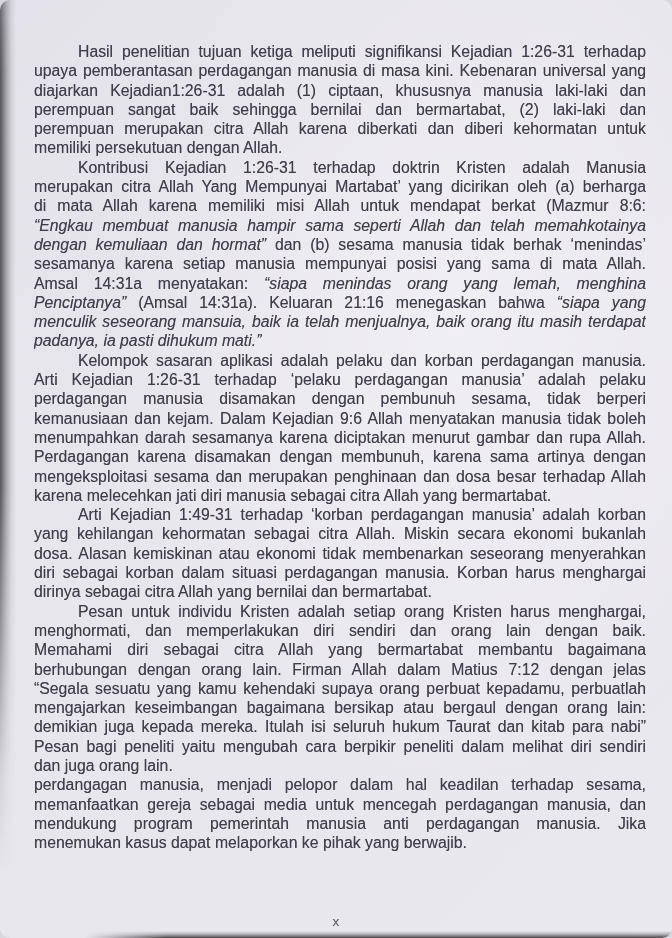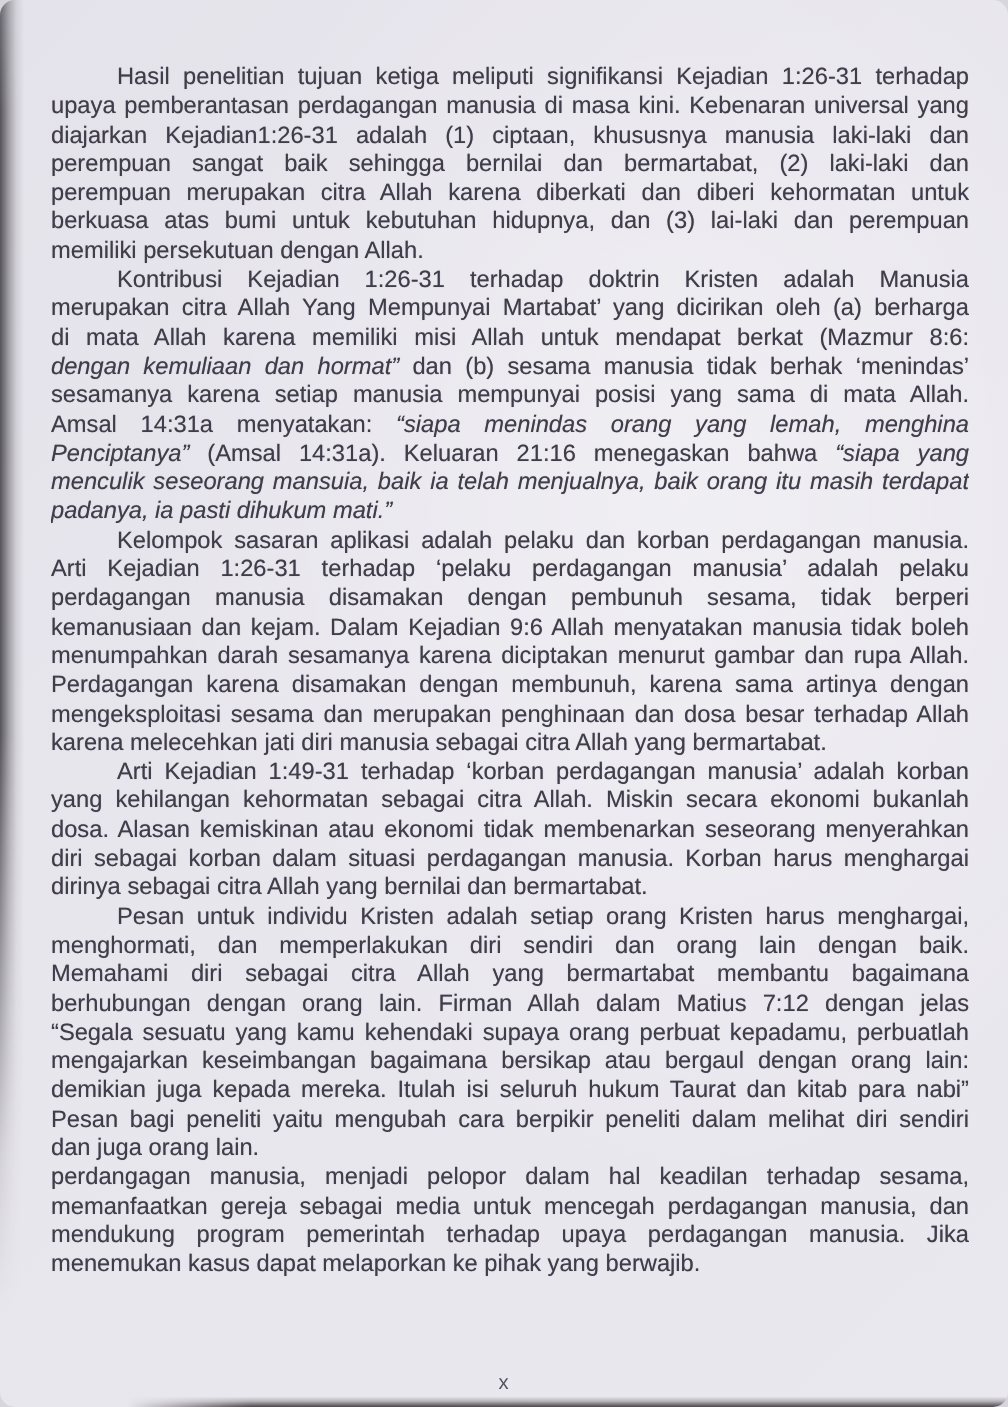--- a/index.html
+++ b/index.html
@@ -74,27 +74,27 @@
 <div class="page">
   <div class="edge edge-left"></div>
   <div class="edge edge-bottom"></div>
   <div class="body-text">
       <div>
         <div class="line indent"><span>Hasil penelitian tujuan ketiga meliputi signifikansi Kejadian 1:26-31 terhadap</span></div>
         <div class="line"><span>upaya pemberantasan perdagangan manusia di masa kini. Kebenaran universal yang</span></div>
         <div class="line"><span>diajarkan Kejadian1:26-31 adalah (1) ciptaan, khususnya manusia laki-laki dan</span></div>
         <div class="line"><span>perempuan sangat baik sehingga bernilai dan bermartabat, (2) laki-laki dan</span></div>
         <div class="line"><span>perempuan merupakan citra Allah karena diberkati dan diberi kehormatan untuk</span></div>
-        <div class="line"><span>berkuasa atas bumi untuk kebutuhan hidupnya, dan (3) lai-laki dan perempuan</span></div>
         <div class="line last"><span>memiliki persekutuan dengan Allah.</span></div>
       </div>
       <div>
         <div class="line indent"><span>Kontribusi Kejadian 1:26-31 terhadap doktrin Kristen adalah Manusia</span></div>
         <div class="line"><span>merupakan citra Allah Yang Mempunyai Martabat’ yang dicirikan oleh (a) berharga</span></div>
         <div class="line"><span>di mata Allah karena memiliki misi Allah untuk mendapat berkat (Mazmur 8:6:</span></div>
+        <div class="line"><span class="it">“Engkau membuat manusia hampir sama seperti Allah dan telah memahkotainya</span></div>
         <div class="line"><span class="it">dengan kemuliaan dan hormat”</span><span> dan (b) sesama manusia tidak berhak ‘menindas’</span></div>
         <div class="line"><span>sesamanya karena setiap manusia mempunyai posisi yang sama di mata Allah.</span></div>
         <div class="line"><span>Amsal 14:31a menyatakan: </span><span class="it">“siapa menindas orang yang lemah, menghina</span></div>
         <div class="line"><span class="it">Penciptanya”</span><span> (Amsal 14:31a). Keluaran 21:16 menegaskan bahwa </span><span class="it">“siapa yang</span></div>
         <div class="line"><span class="it">menculik seseorang mansuia, baik ia telah menjualnya, baik orang itu masih terdapat</span></div>
         <div class="line last"><span class="it">padanya, ia pasti dihukum mati.”</span></div>
       </div>
       <div>
         <div class="line indent"><span>Kelompok sasaran aplikasi adalah pelaku dan korban perdagangan manusia.</span></div>
         <div class="line"><span>Arti Kejadian 1:26-31 terhadap ‘pelaku perdagangan manusia’ adalah pelaku</span></div>
@@ -119,18 +119,18 @@
         <div class="line"><span>berhubungan dengan orang lain. Firman Allah dalam Matius 7:12 dengan jelas</span></div>
         <div class="line"><span>“Segala sesuatu yang kamu kehendaki supaya orang perbuat kepadamu, perbuatlah</span></div>
         <div class="line"><span>mengajarkan keseimbangan bagaimana bersikap atau bergaul dengan orang lain:</span></div>
         <div class="line"><span>demikian juga kepada mereka. Itulah isi seluruh hukum Taurat dan kitab para nabi”</span></div>
         <div class="line"><span>Pesan bagi peneliti yaitu mengubah cara berpikir peneliti dalam melihat diri sendiri</span></div>
         <div class="line last"><span>dan juga orang lain.</span></div>
       </div>
       <div>
         <div class="line"><span>perdangagan manusia, menjadi pelopor dalam hal keadilan terhadap sesama,</span></div>
         <div class="line"><span>memanfaatkan gereja sebagai media untuk mencegah perdagangan manusia, dan</span></div>
-        <div class="line"><span>mendukung program pemerintah terhadap upaya perdagangan manusia. Jika</span></div>
+        <div class="line"><span>mendukung program pemerintah manusia anti perdagangan manusia. Jika</span></div>
         <div class="line last"><span>menemukan kasus dapat melaporkan ke pihak yang berwajib.</span></div>
       </div>
     </div>
   <div class="page-number">x</div>
 </div>
 
 </body></html>

